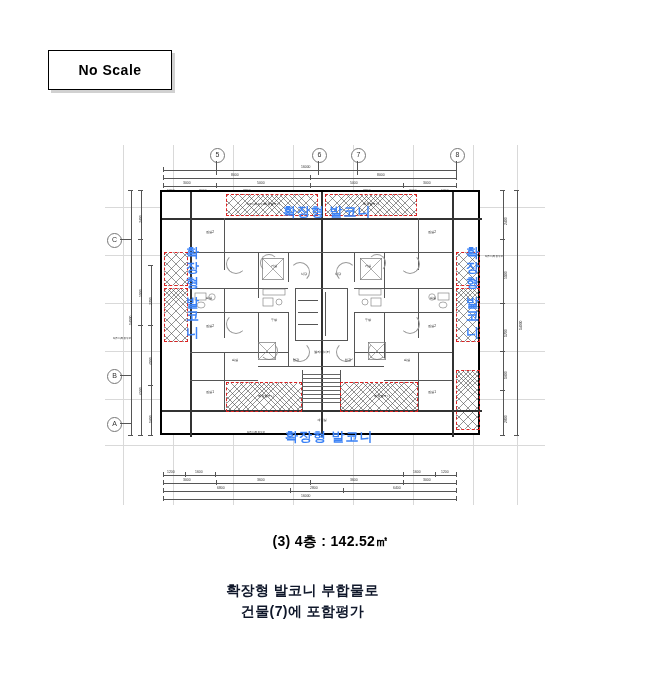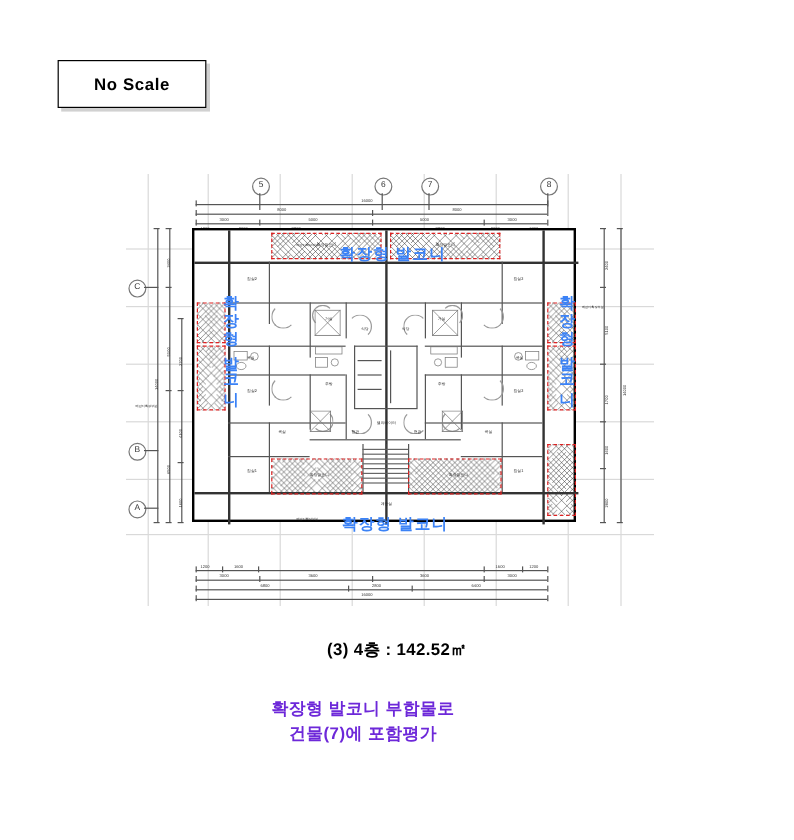--- a/index.html
+++ b/index.html
@@ -116,21 +116,21 @@
   #caption-area{
     position:absolute;left:0;top:533px;width:662px;text-align:center;
   }
   #floor-caption{
     font-size:14px;font-weight:bold;color:#000;
     font-family:"Liberation Sans","DejaVu Sans",sans-serif;
     letter-spacing:.3px;
   }
   #note-block{
     position:absolute;left:0;top:580px;width:605px;text-align:center;
-    color:#6d28d9;font-weight:bold;font-size:14px;line-height:21px;
+    color:#0f172a;font-weight:bold;font-size:14px;line-height:21px;
     font-family:"Liberation Sans","DejaVu Sans",sans-serif;
     letter-spacing:.4px;
   }
   #note-block div{display:block;}
 </style>
 </head>
 <body>
 
 <div id="no-scale-box">
   <span>No Scale</span>

